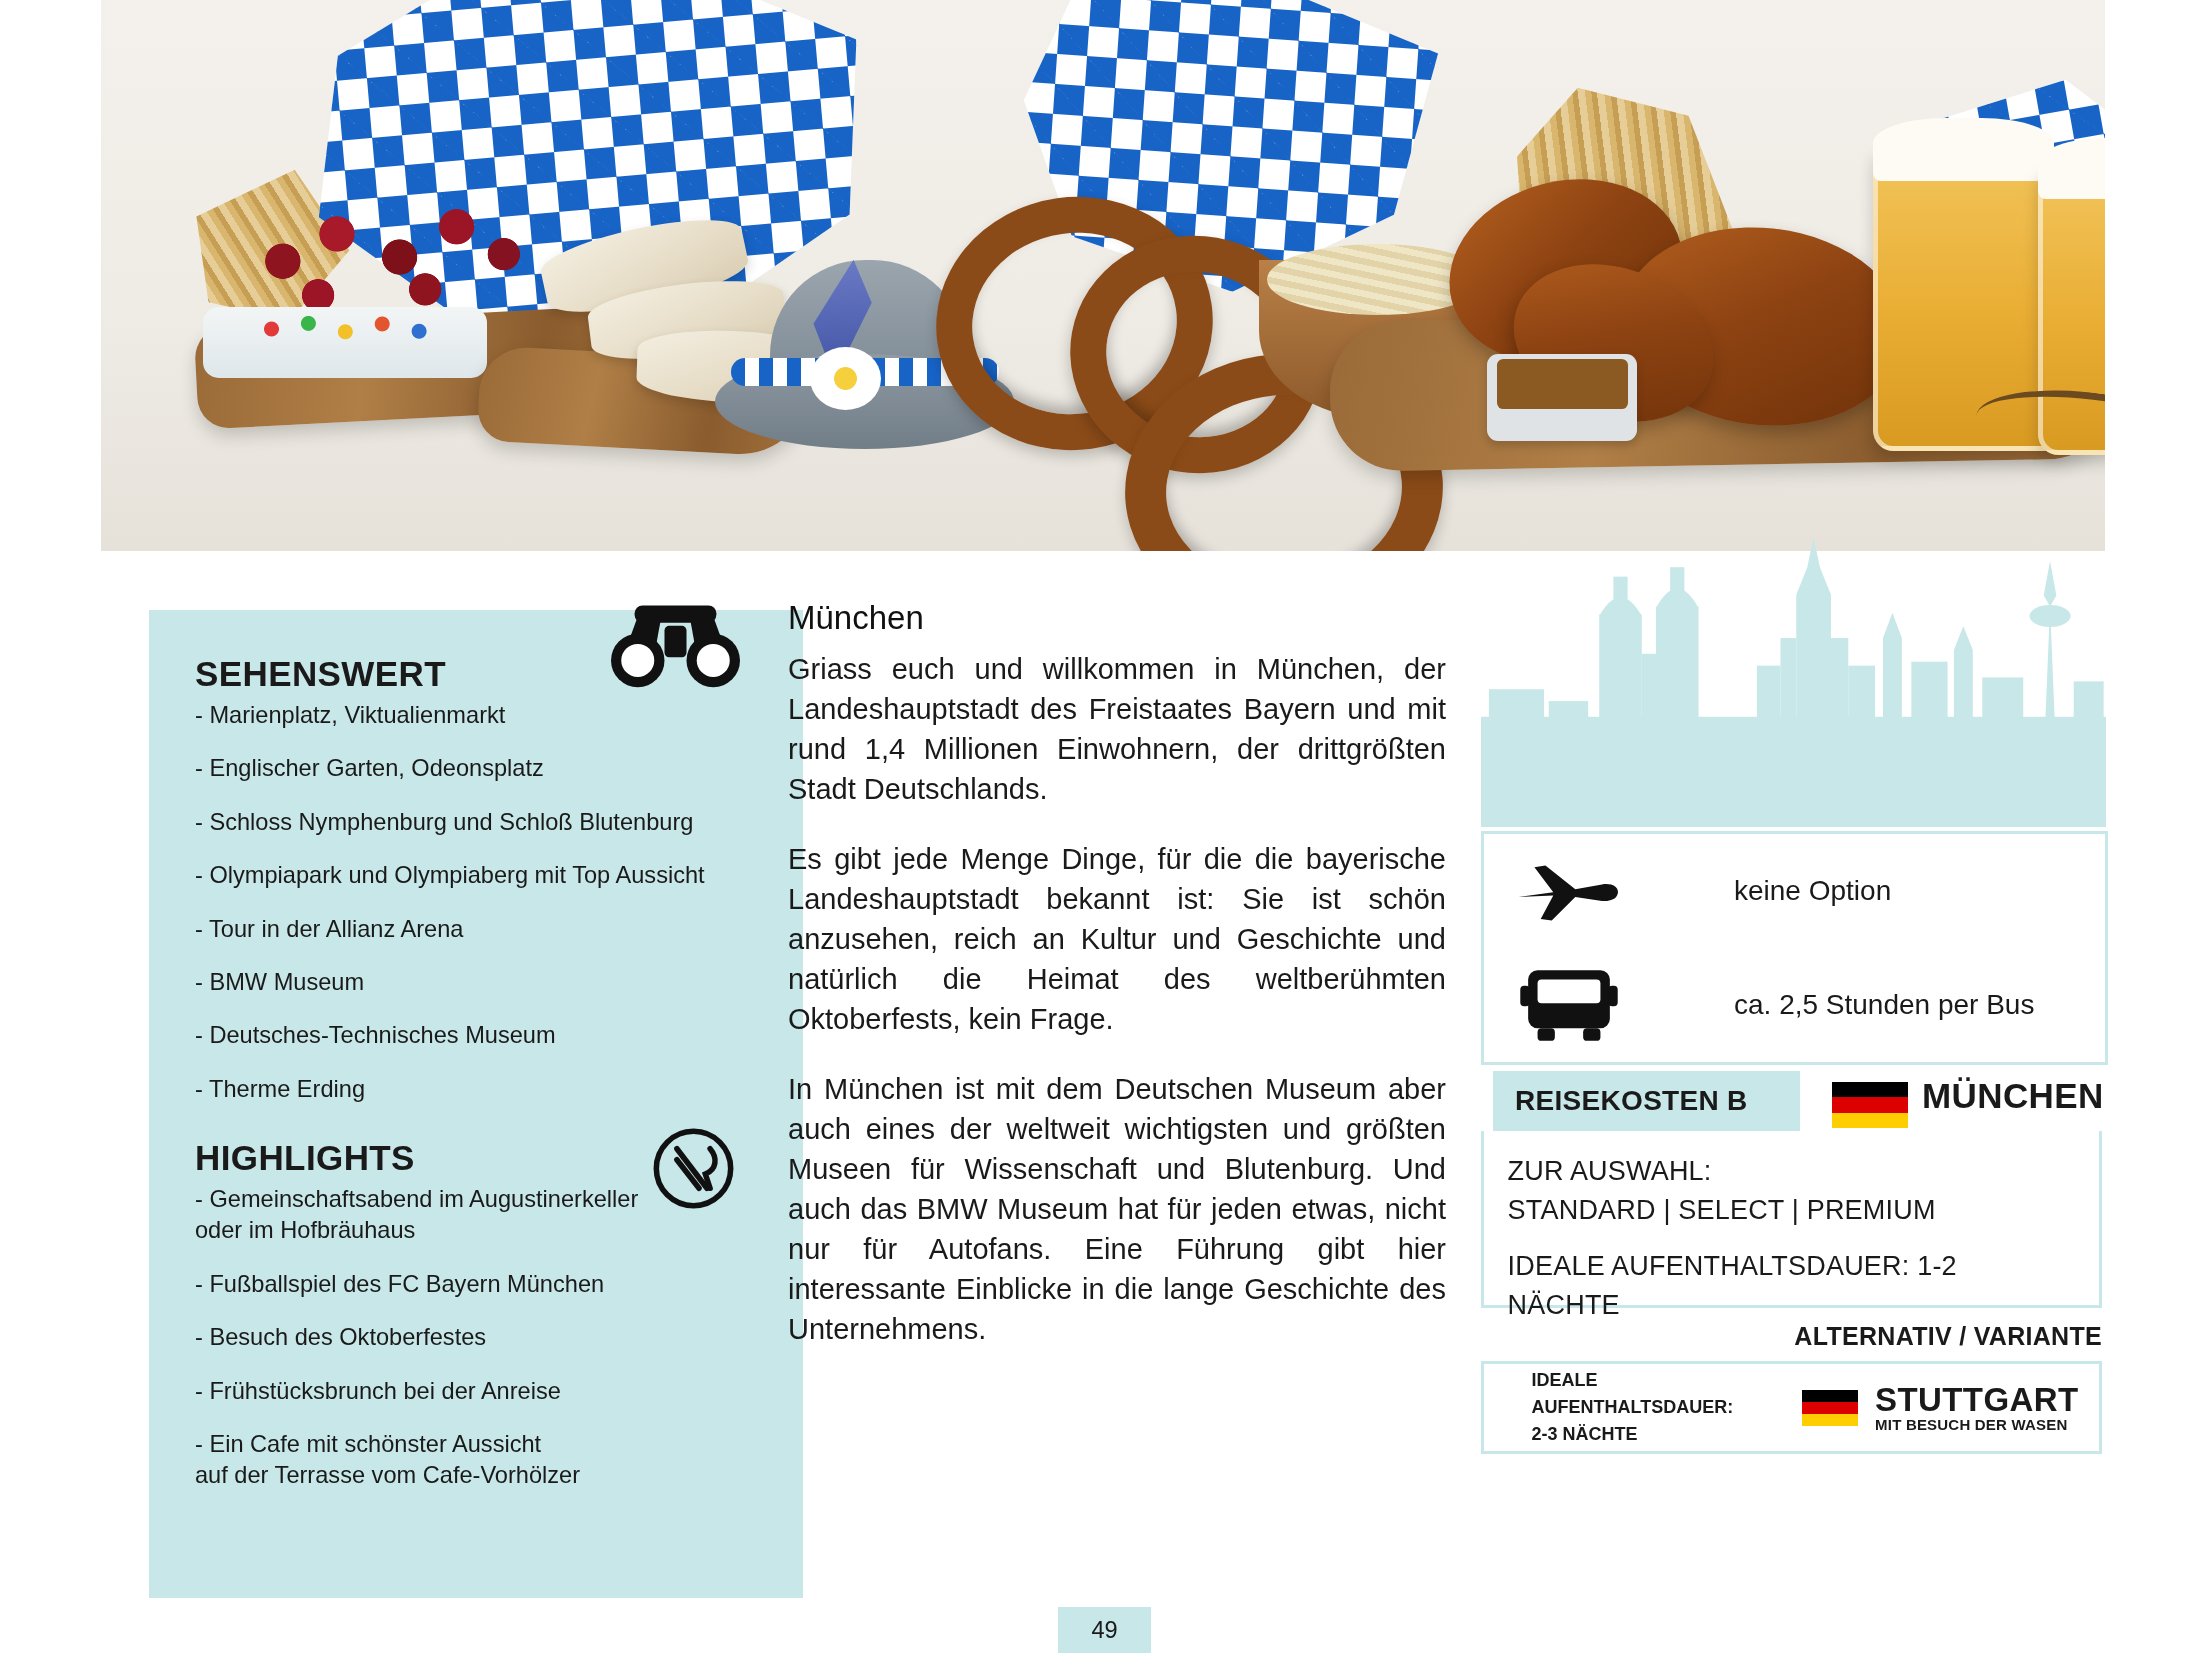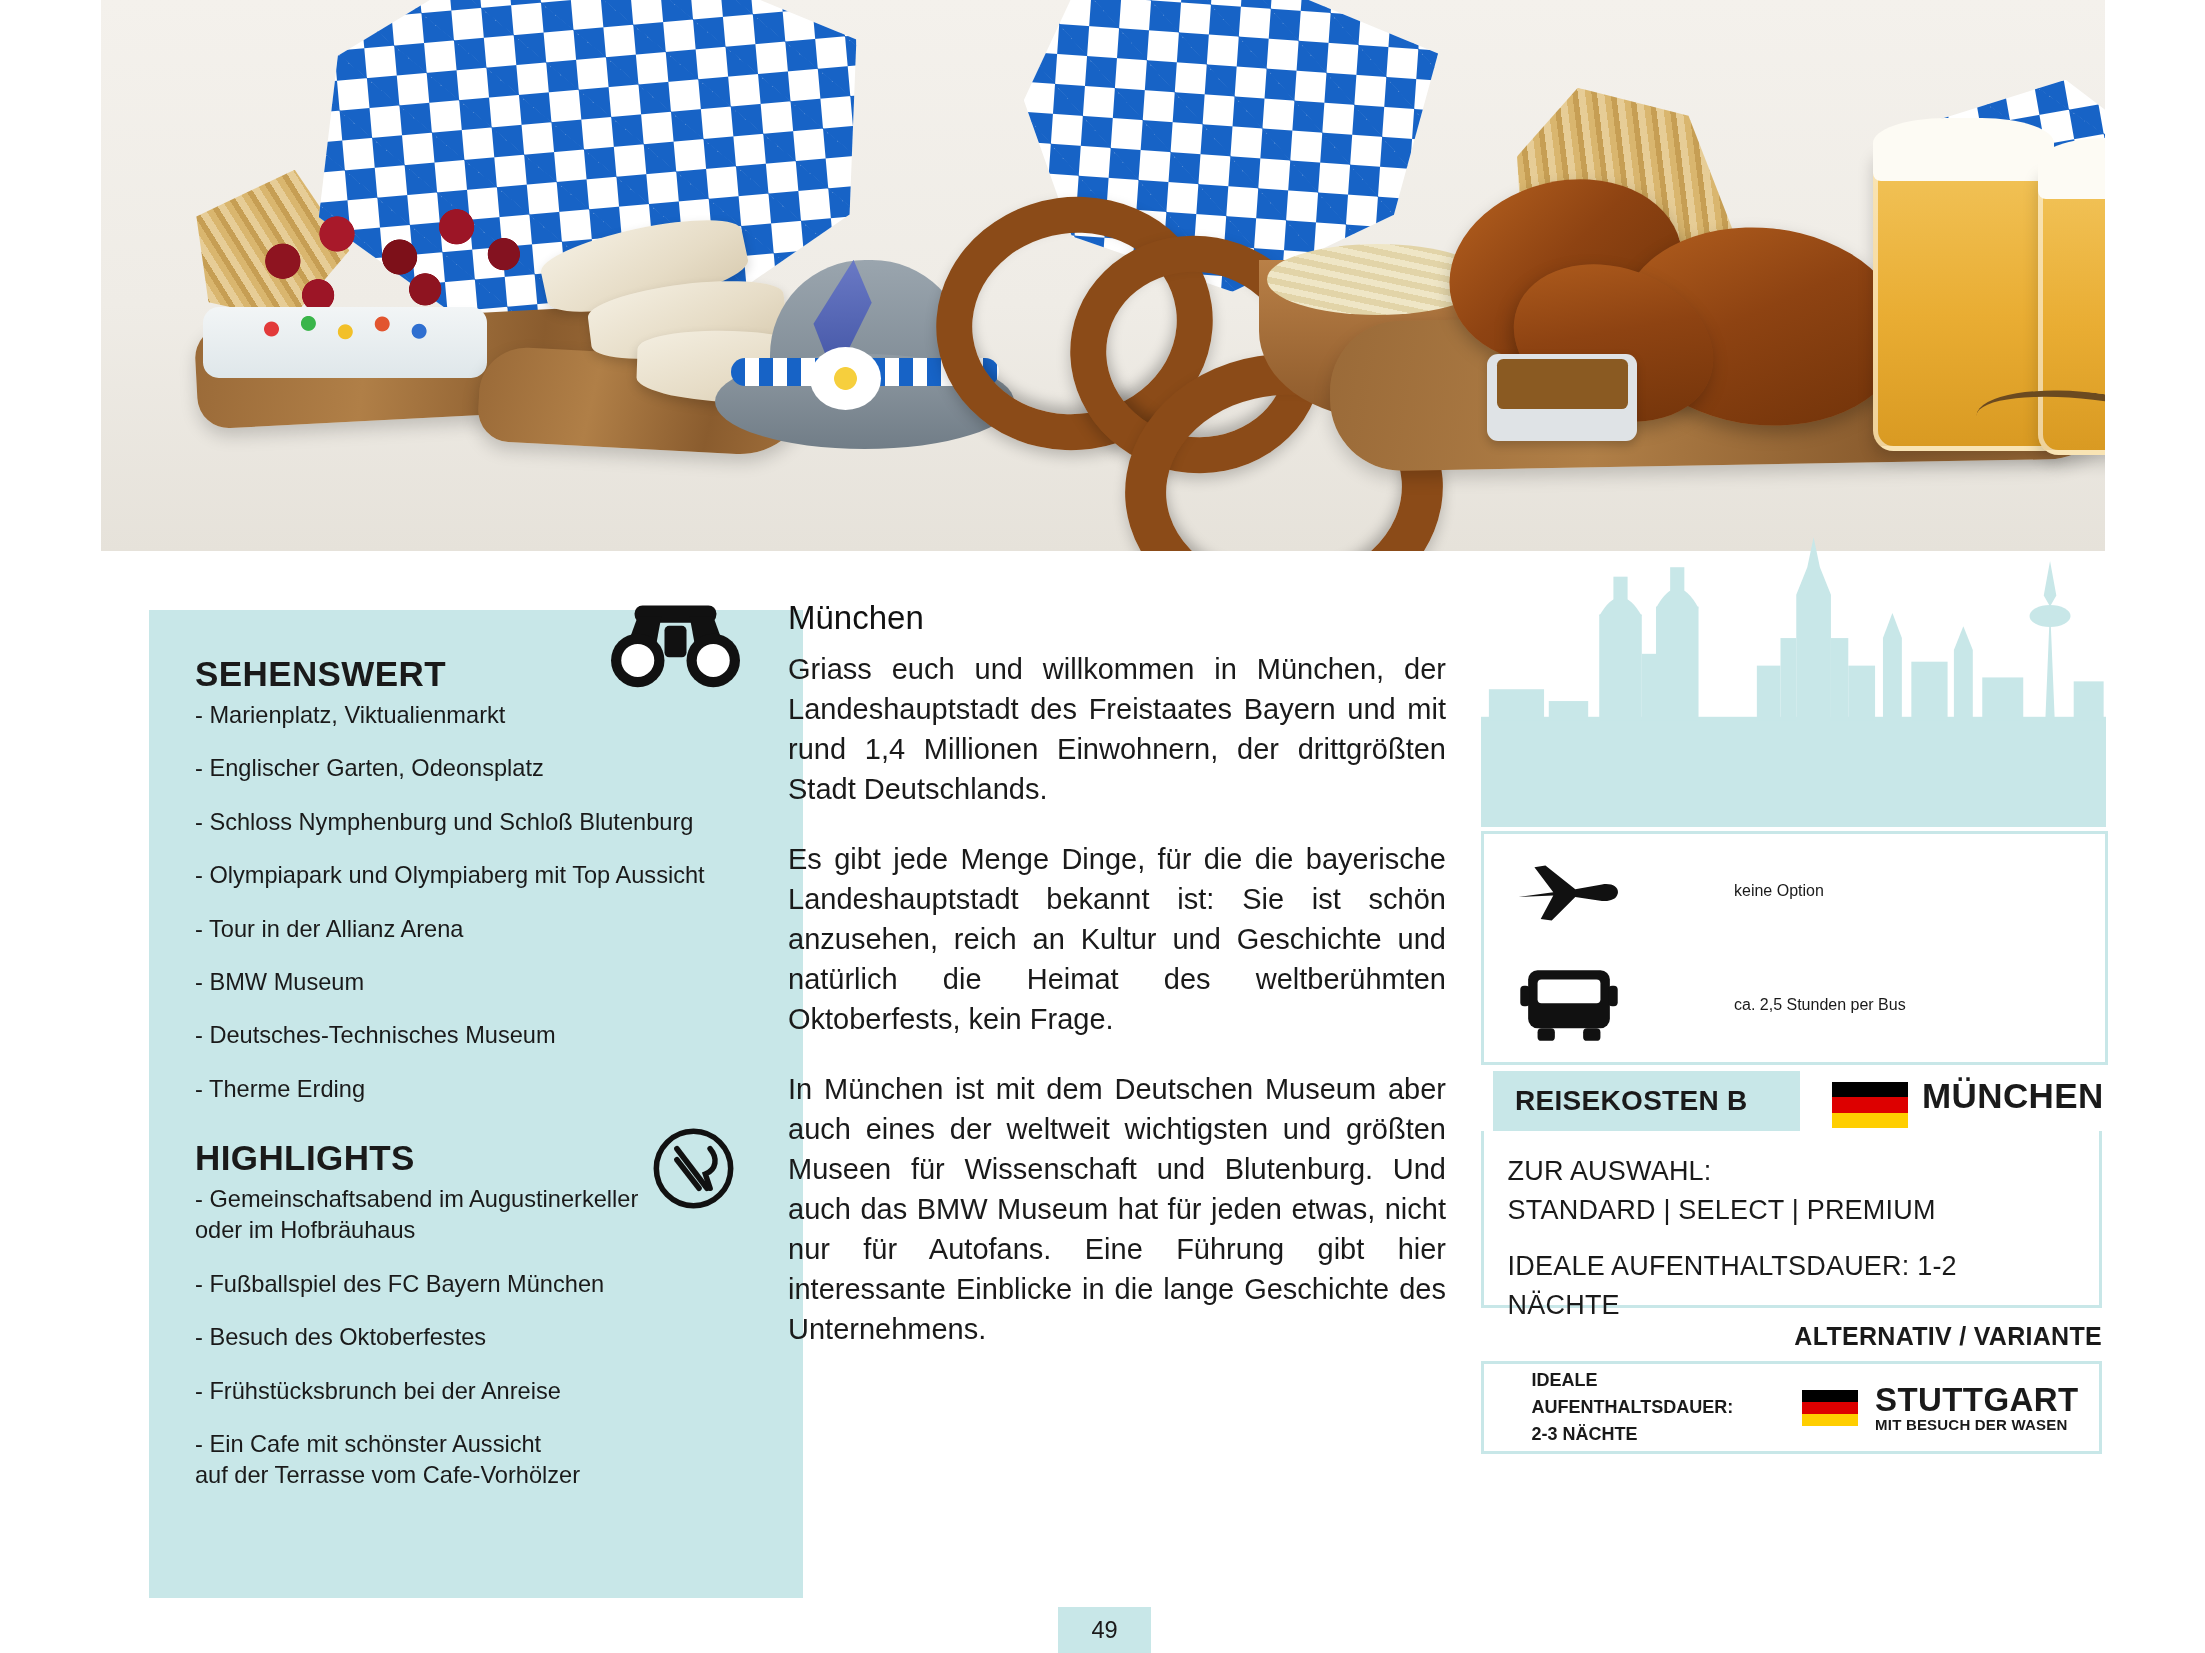--- a/index.html
+++ b/index.html
@@ -272,21 +272,21 @@
   .skyline {
     position: absolute; left: 0; top: 0; width: 625px; height: 307px;
   }
   .info-box {
     position: absolute;
     left: 0; top: 311px; width: 621px; height: 228px;
     border: 3.2px solid #c8e7e8;
     background: #fff;
   }
   .info-row { display: flex; align-items: center; height: 114px; padding-left: 30px; }
-  .info-label { font-size: 16px; margin-left: 110px; text-align: center; }
+  .info-label { font-size: 28px; margin-left: 110px; text-align: center; }
 
   .reisekosten-bar {
     position: absolute; left: 0; top: 551px; width: 621px; height: 60px; margin-left: 12px;
   }
   .reisekosten-chip {
     position: absolute; left: 0; top: 0; width: 307px; height: 60px;
     background: #c8e7e8; display: flex; align-items: center; padding-left: 22px;
     box-sizing: border-box;
     font-size: 28px; font-weight: bold; letter-spacing: 0.3px;
   }

